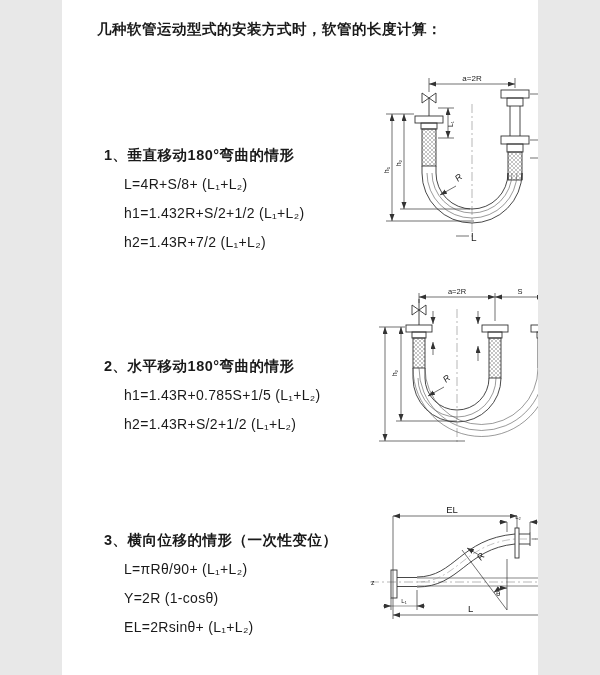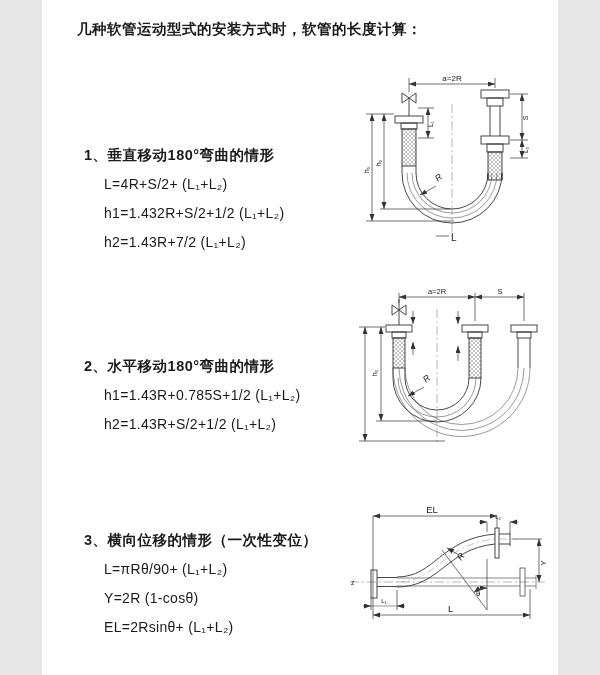--- a/index.html
+++ b/index.html
@@ -1,17 +1,17 @@
 <!DOCTYPE html>
 <html><head>
 <meta charset="utf-8">
 <style>
   html,body{margin:0;padding:0;background:#e8e8e8;}
   .page{
-    position:relative;width:516px;height:675px;background:#ffffff;
+    position:relative;width:476px;height:675px;background:#ffffff;
     font-family:"Liberation Sans","DejaVu Sans",sans-serif;color:#1a1a1a;
     overflow:hidden;margin:0 auto;
   }
   .title{
     position:absolute;left:35px;top:20px;font-size:14.5px;font-weight:600;
     letter-spacing:0.5px;white-space:nowrap;
   }
   .section{position:absolute;left:42px;white-space:nowrap;margin-top:40px;}
   .sec-heading{font-size:14.5px;font-weight:600;line-height:20px;letter-spacing:0.5px;}
   .formula{font-size:14px;font-weight:500;line-height:20px;margin:9px 0 0 20px;letter-spacing:0.3px;}
@@ -23,21 +23,21 @@
 </style>
 </head>
 <body>
 
 <div class="page">
 
   <div class="title">几种软管运动型式的安装方式时，软管的长度计算：</div>
 
   <div class="section sec1">
     <div class="sec-heading">1、垂直移动180°弯曲的情形</div>
-    <div class="formula">L=4R+S/2+ (L₁+L₂)</div>
+    <div class="formula">L=4R+S/8+ (L₁+L₂)</div>
     <div class="formula">h1=1.432R+S/2+1/2 (L₁+L₂)</div>
     <div class="formula">h2=1.43R+7/2 (L₁+L₂)</div>
   </div>
 
   <svg class="diag" style="left:312px;top:68px" width="270" height="195" viewBox="0 0 270 195">
     <defs>
       <pattern id="braid" width="4" height="4" patternUnits="userSpaceOnUse">
         <path d="M0,4 L4,0 M0,0 L4,4" stroke="#888" stroke-width="0.5" fill="none"></path>
       </pattern>
       <marker id="mE" markerWidth="8" markerHeight="6" refX="7" refY="2.5" orient="auto" markerUnits="userSpaceOnUse">
@@ -112,21 +112,21 @@
       <text x="79" y="56" text-anchor="middle" font-size="6.5" transform="rotate(-90 79 56)">L₁</text>
       <text x="174" y="50" text-anchor="middle" font-size="7" transform="rotate(-90 174 50)">S</text>
       <text x="174" y="82" text-anchor="middle" font-size="6.5" transform="rotate(-90 174 82)">L₂</text>
       <text x="84" y="114" font-size="9" font-style="italic" transform="rotate(-40 84 114)">R</text>
       <text x="97" y="173" font-size="10">L</text>
     </g>
   </svg>
 
   <div class="section sec2">
     <div class="sec-heading">2、水平移动180°弯曲的情形</div>
-    <div class="formula">h1=1.43R+0.785S+1/2 (L₁+L₂)</div>
+    <div class="formula">h1=1.43R+0.785S+1/5 (L₁+L₂)</div>
     <div class="formula">h2=1.43R+S/2+1/2 (L₁+L₂)</div>
   </div>
 
   <svg class="diag" style="left:308px;top:283px" width="284" height="182" viewBox="0 0 284 182">
     <g stroke="#333" stroke-width="0.9" fill="none">
       <line x1="87" y1="26" x2="87" y2="162" stroke="#999" stroke-width="0.7" stroke-dasharray="9 3 2 3"></line>
 
       <line x1="49" y1="20" x2="49" y2="10" stroke-width="0.7"></line>
       <line x1="125" y1="38" x2="125" y2="10" stroke-width="0.7"></line>
       <line x1="174" y1="38" x2="174" y2="10" stroke-width="0.7"></line>

